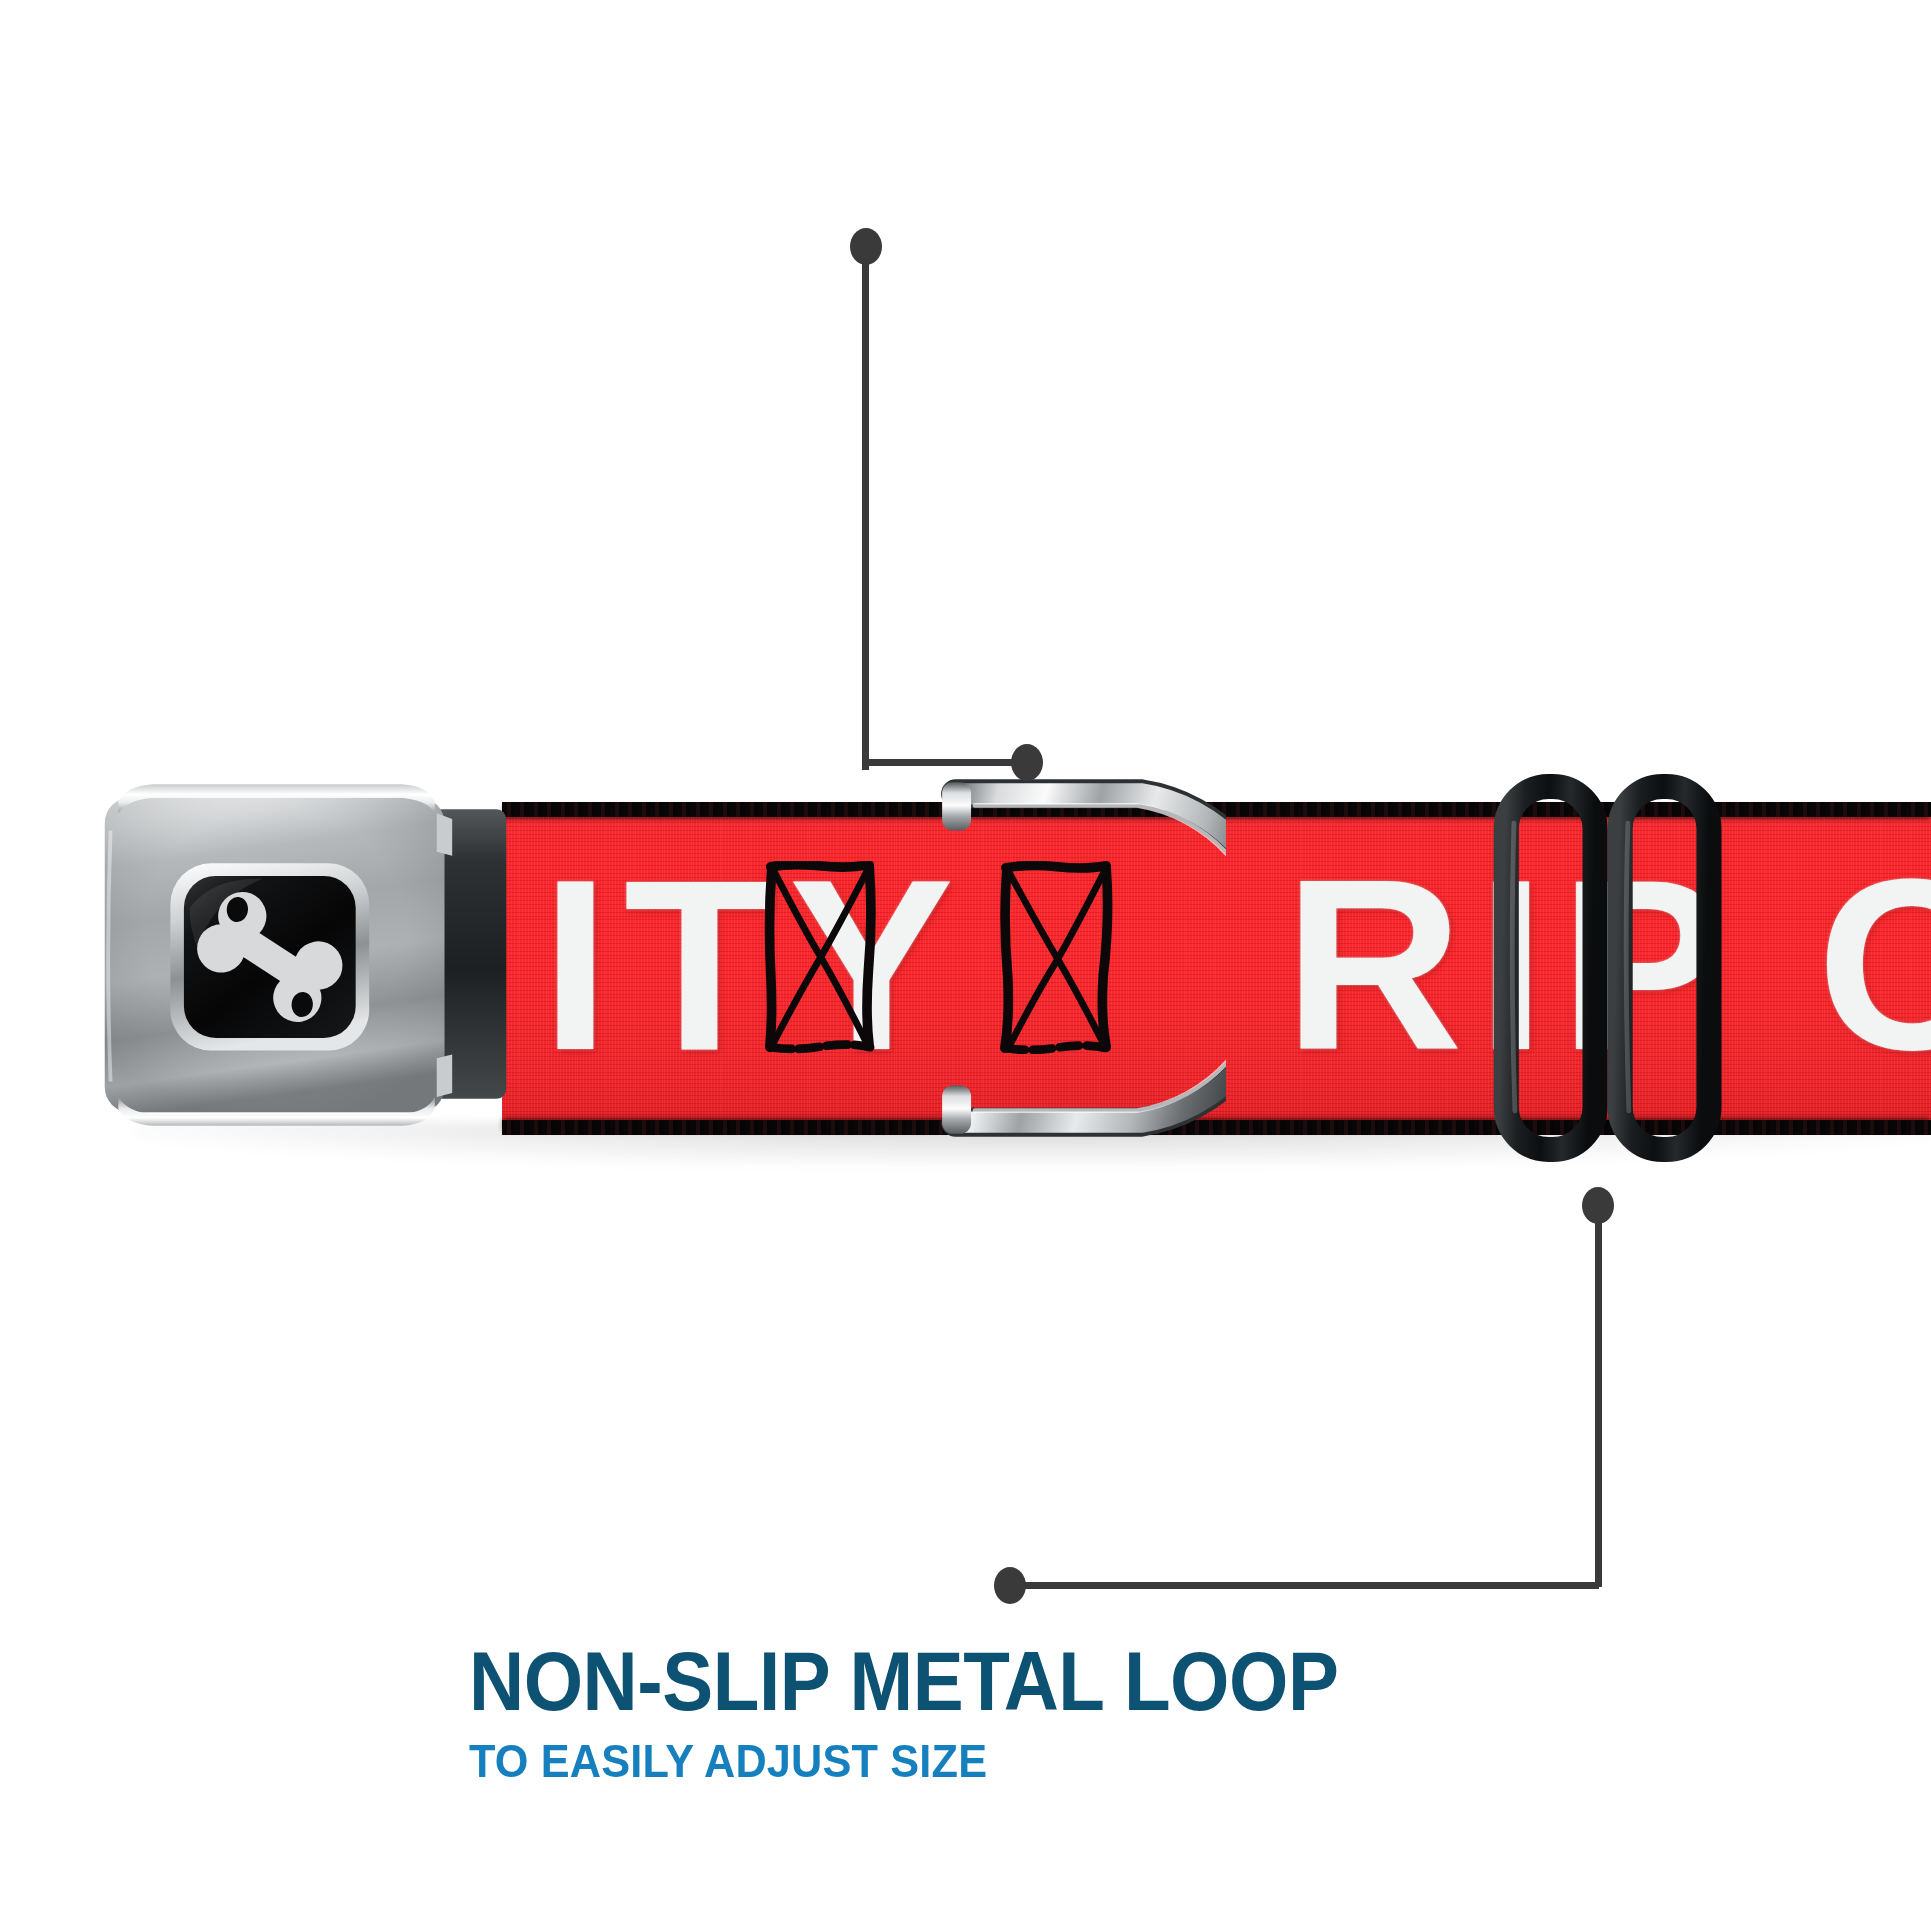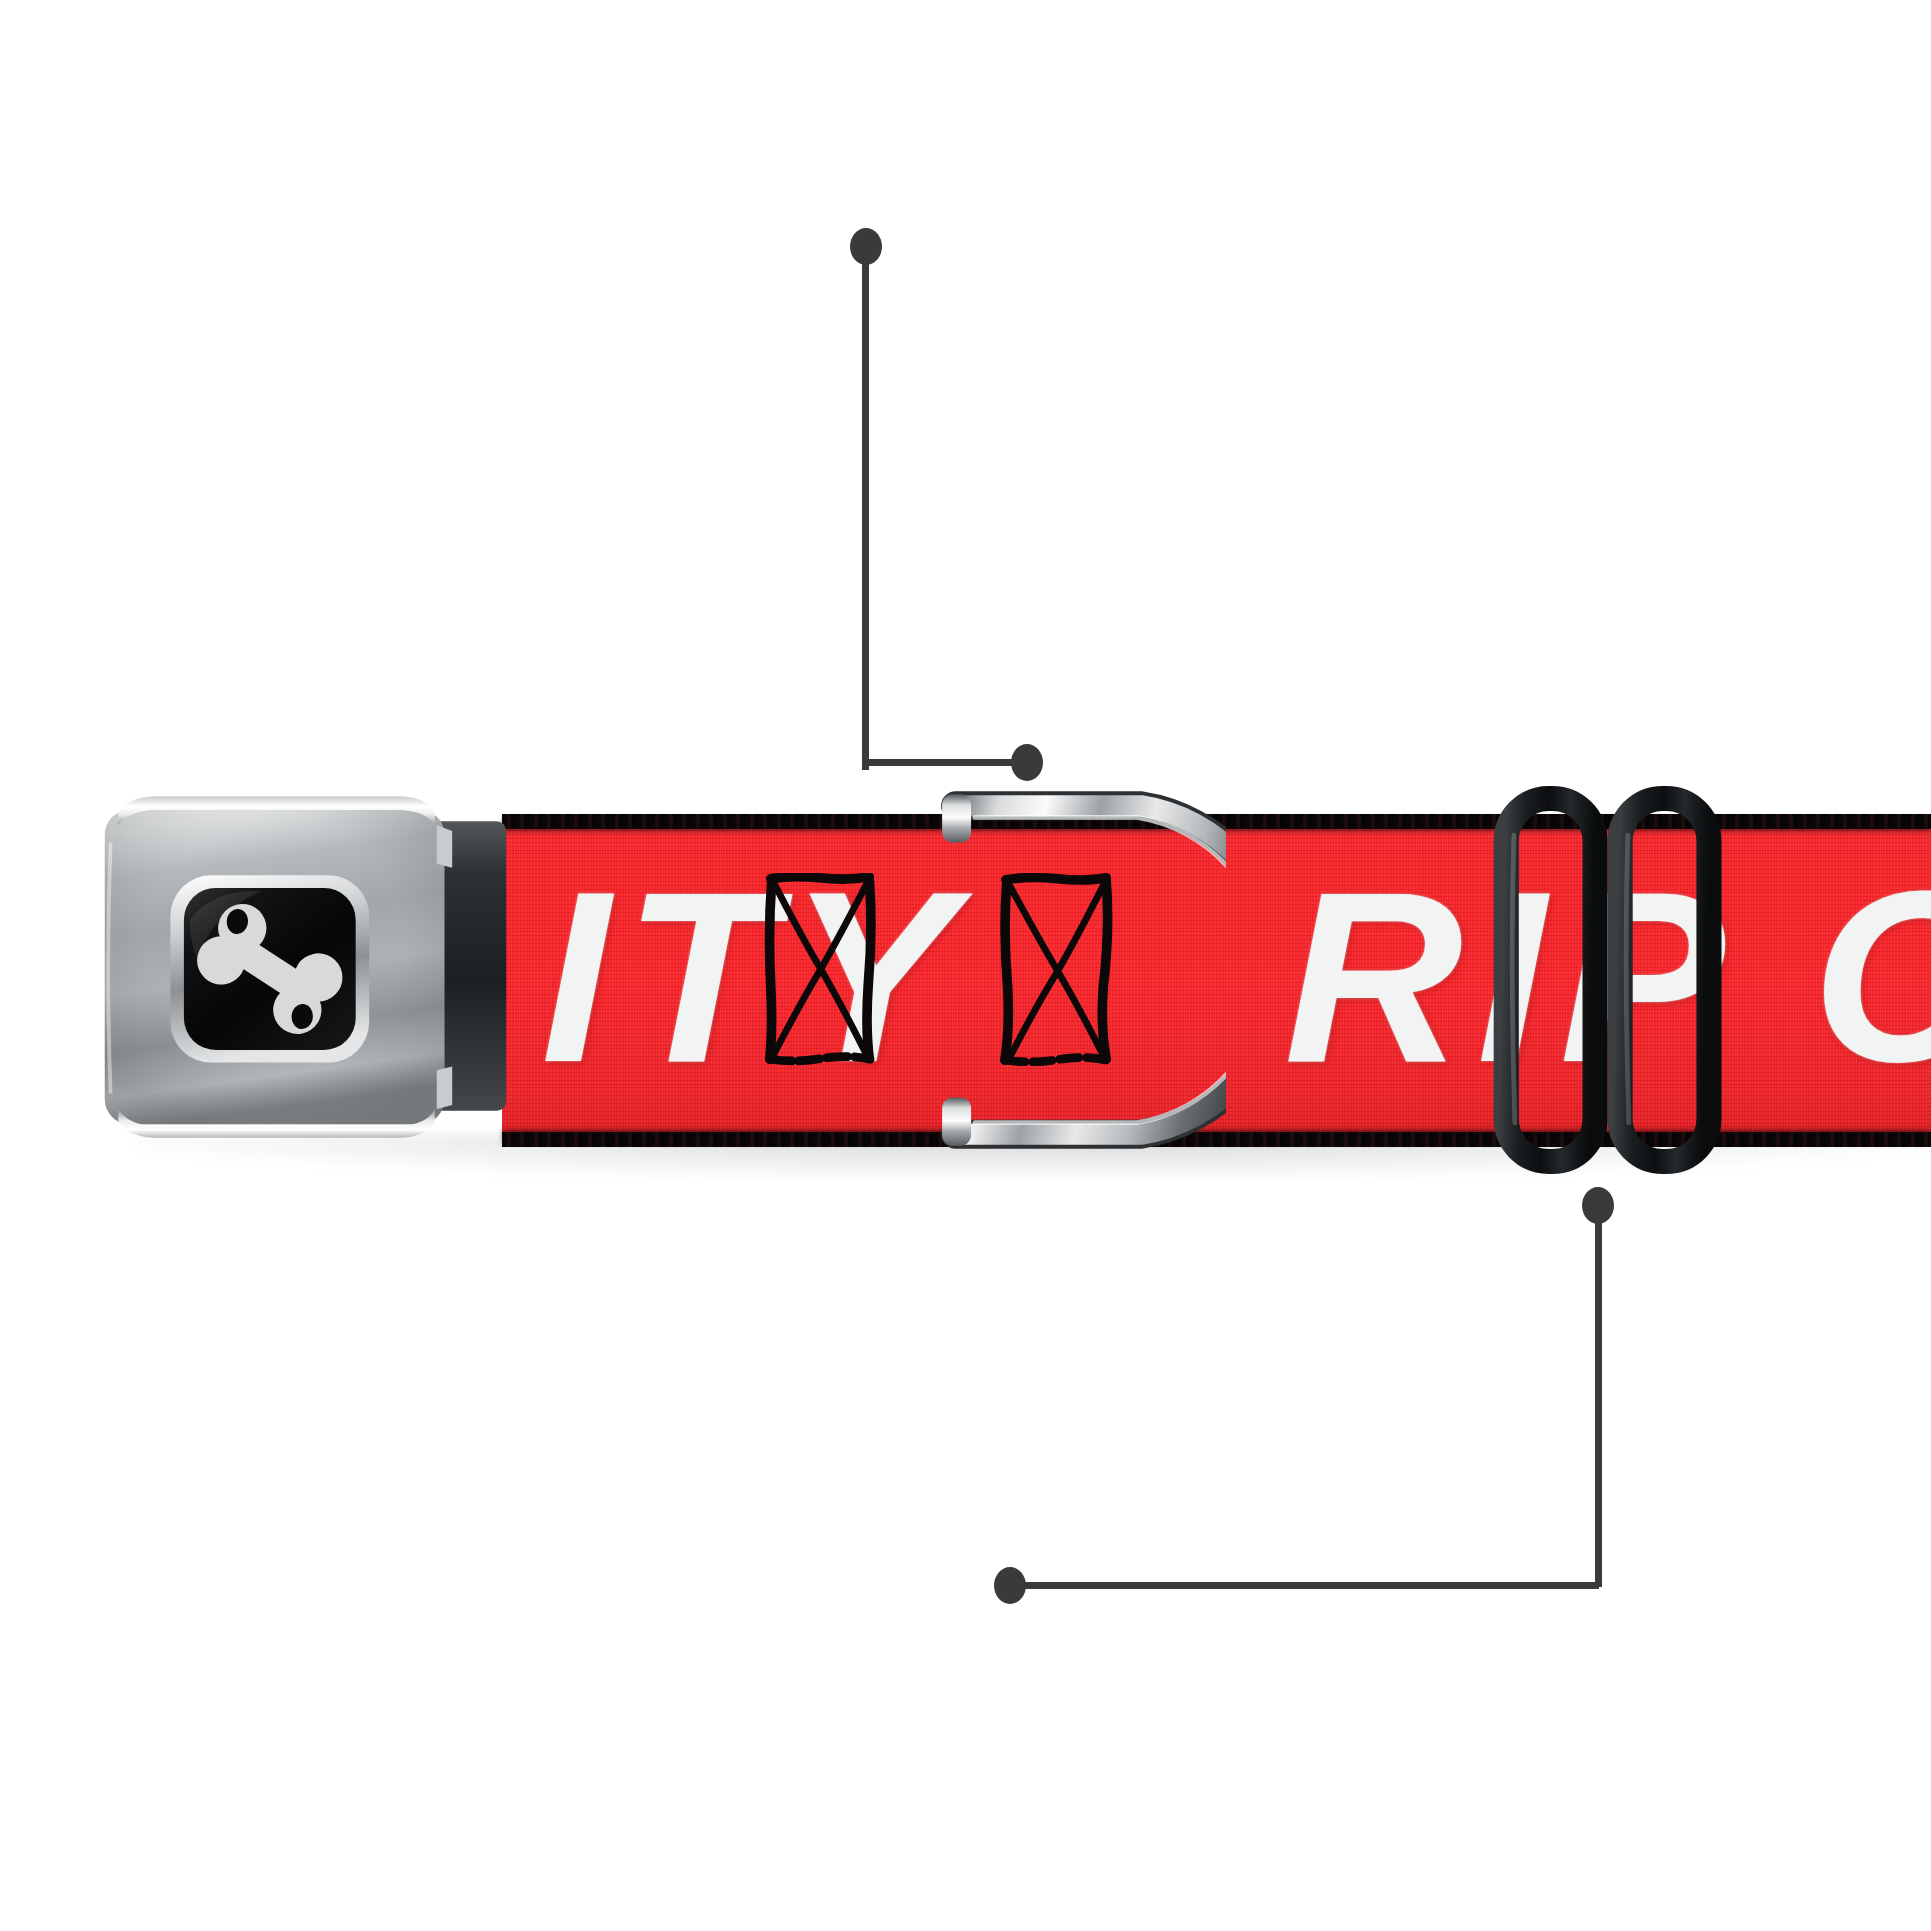--- a/index.html
+++ b/index.html
@@ -71,24 +71,23 @@
   
   #leader-bot-dot-a  { left: 1582px; top: 1187px; width: 32px; height: 37px; }
   #leader-bot-vert   { left: 1595px; top: 1203px; width: 6.8px;  height: 384px; }
   #leader-bot-horiz  { left: 1008px; top: 1582px; width: 591px; height: 6.8px; }
   #leader-bot-dot-b  { left: 994px; top: 1567px; width: 32px; height: 37px; }
 
   
   #collar {
     position: absolute;
     left: 0;
-    top: 16px;
+    top: 4px;
     width: 1931px;
     height: 1755px;
-    font-style: italic;
   }
 
   
   #strap {
     position: absolute;
     left: 502px;
     top: 799px;
     width: 1429px;
     height: 328px;
     background:
@@ -373,15 +372,19 @@
   <div class="leader-line" id="leader-top-vert"></div>
   <div class="leader-line" id="leader-top-horiz"></div>
   <div class="leader-dot" id="leader-top-dot-b"></div>
 
   <div class="leader-dot" id="leader-bot-dot-a"></div>
   <div class="leader-line" id="leader-bot-vert"></div>
   <div class="leader-line" id="leader-bot-horiz"></div>
   <div class="leader-dot" id="leader-bot-dot-b"></div>
 
 
+  <div class="callout" id="callout-bottom">
+    <div class="callout-title">NON-SLIP METAL LOOP</div>
+    <div class="callout-sub">TO EASILY ADJUST SIZE</div>
+  </div>
 
 </div>
 
 
 </body></html>

